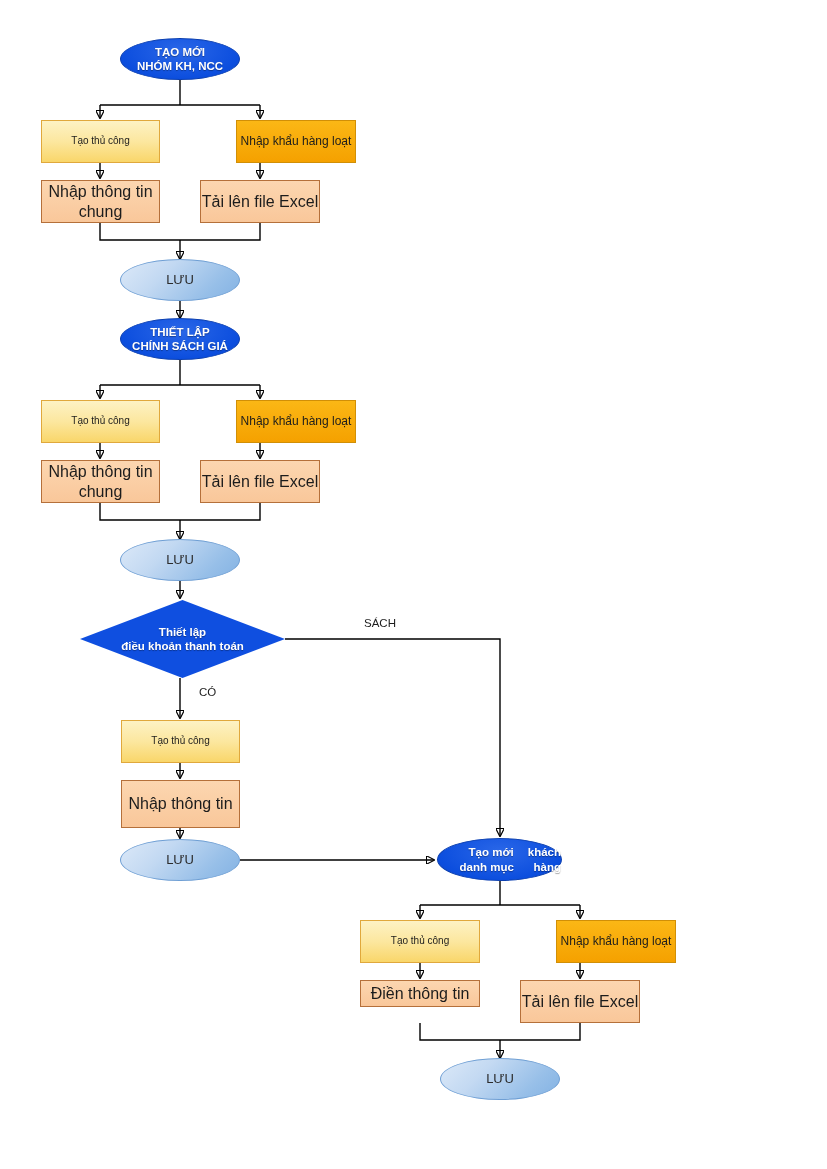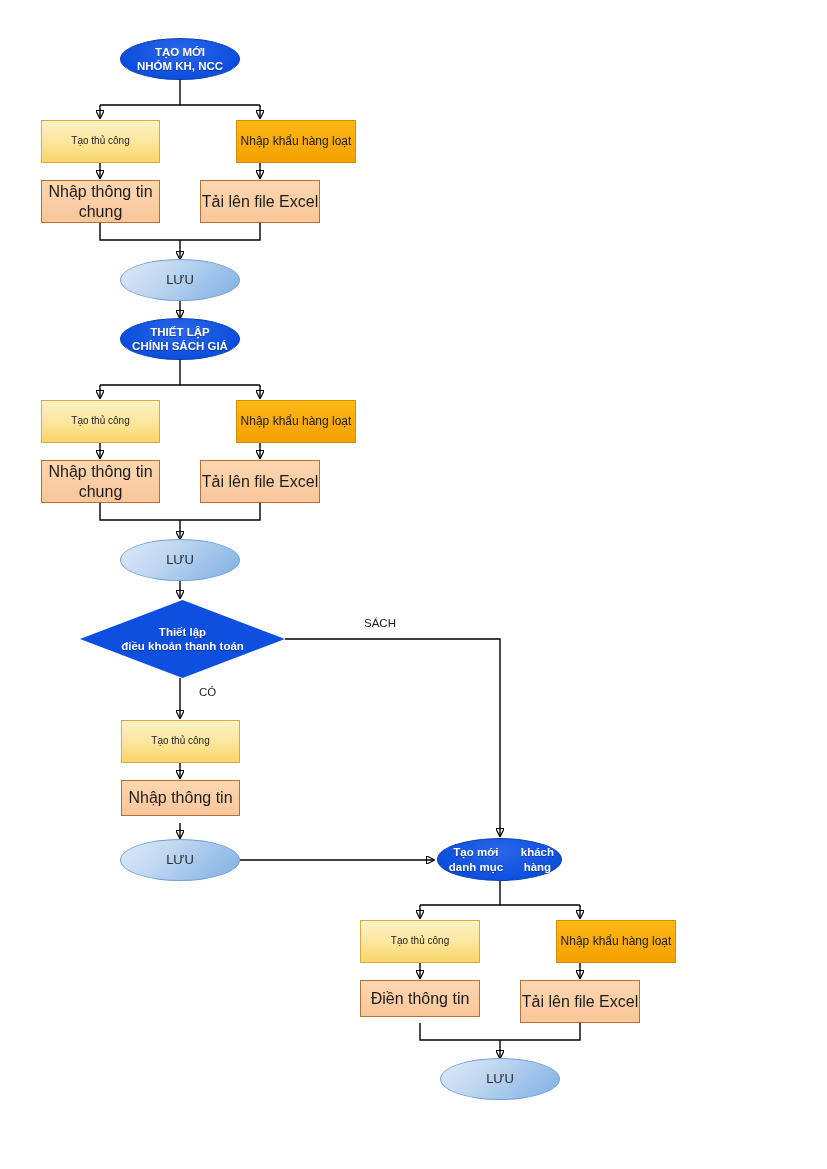--- a/index.html
+++ b/index.html
@@ -33,20 +33,21 @@
   
   .term {
     background: #1355E0;
     background: radial-gradient(ellipse at 50% 30%, #2a67e8 0%, #0c4ede 70%, #0b47cc 100%);
     border: 1px solid #0b3fb0;
     border-radius: 50%;
     color: #ffffff;
     font-weight: bold;
     font-size: 11.5px;
     text-shadow: 0 1px 1px rgba(0,0,0,0.35);
+    text-align: right;
   }
   
   .save {
     background: linear-gradient(135deg, #dce9f8 0%, #c3d9f2 35%, #97bfe8 75%, #83b2e3 100%);
     border: 1px solid #6f9fd4;
     border-radius: 50%;
     color: #2b2b2b;
     font-size: 13px;
   }
   
@@ -231,42 +232,42 @@
   </div>
 
   <div class="edge-label" style="left:199px; top:686px;">
     <span>CÓ</span>
   </div>
 
   <div class="node yellow" style="left:121px; top:720px; width:119px; height:43px;">
     <span>Tạo thủ công</span>
   </div>
 
-  <div class="node peach" style="left:121px; top:780px; width:119px; height:36px;">
+  <div class="node peach" style="left:121px; top:780px; width:119px; height:48px;">
     <span>Nhập thông tin</span>
   </div>
 
   <div class="node save" style="left:120px; top:839px; width:120px; height:42px;">
     <span>LƯU</span>
   </div>
 
   <div class="node term" style="left:437px; top:838px; width:125px; height:43px; flex-direction:row;">
     <span>Tạo mới danh mục</span>
     <span>khách hàng</span>
   </div>
 
   <div class="node yellow" style="left:360px; top:920px; width:120px; height:43px;">
     <span>Tạo thủ công</span>
   </div>
 
   <div class="node orange" style="left:520px; top:920px; width:120px; height:43px;">
     <span>Nhập khẩu hàng loạt</span>
   </div>
 
-  <div class="node peach" style="left:360px; top:980px; width:120px; height:37px;">
+  <div class="node peach" style="left:360px; top:980px; width:120px; height:27px;">
     <span>Điền thông tin</span>
   </div>
 
   <div class="node peach" style="left:520px; top:980px; width:120px; height:43px;">
     <span>Tải lên file Excel</span>
   </div>
 
   <div class="node save" style="left:440px; top:1058px; width:120px; height:42px;">
     <span>LƯU</span>
   </div>

